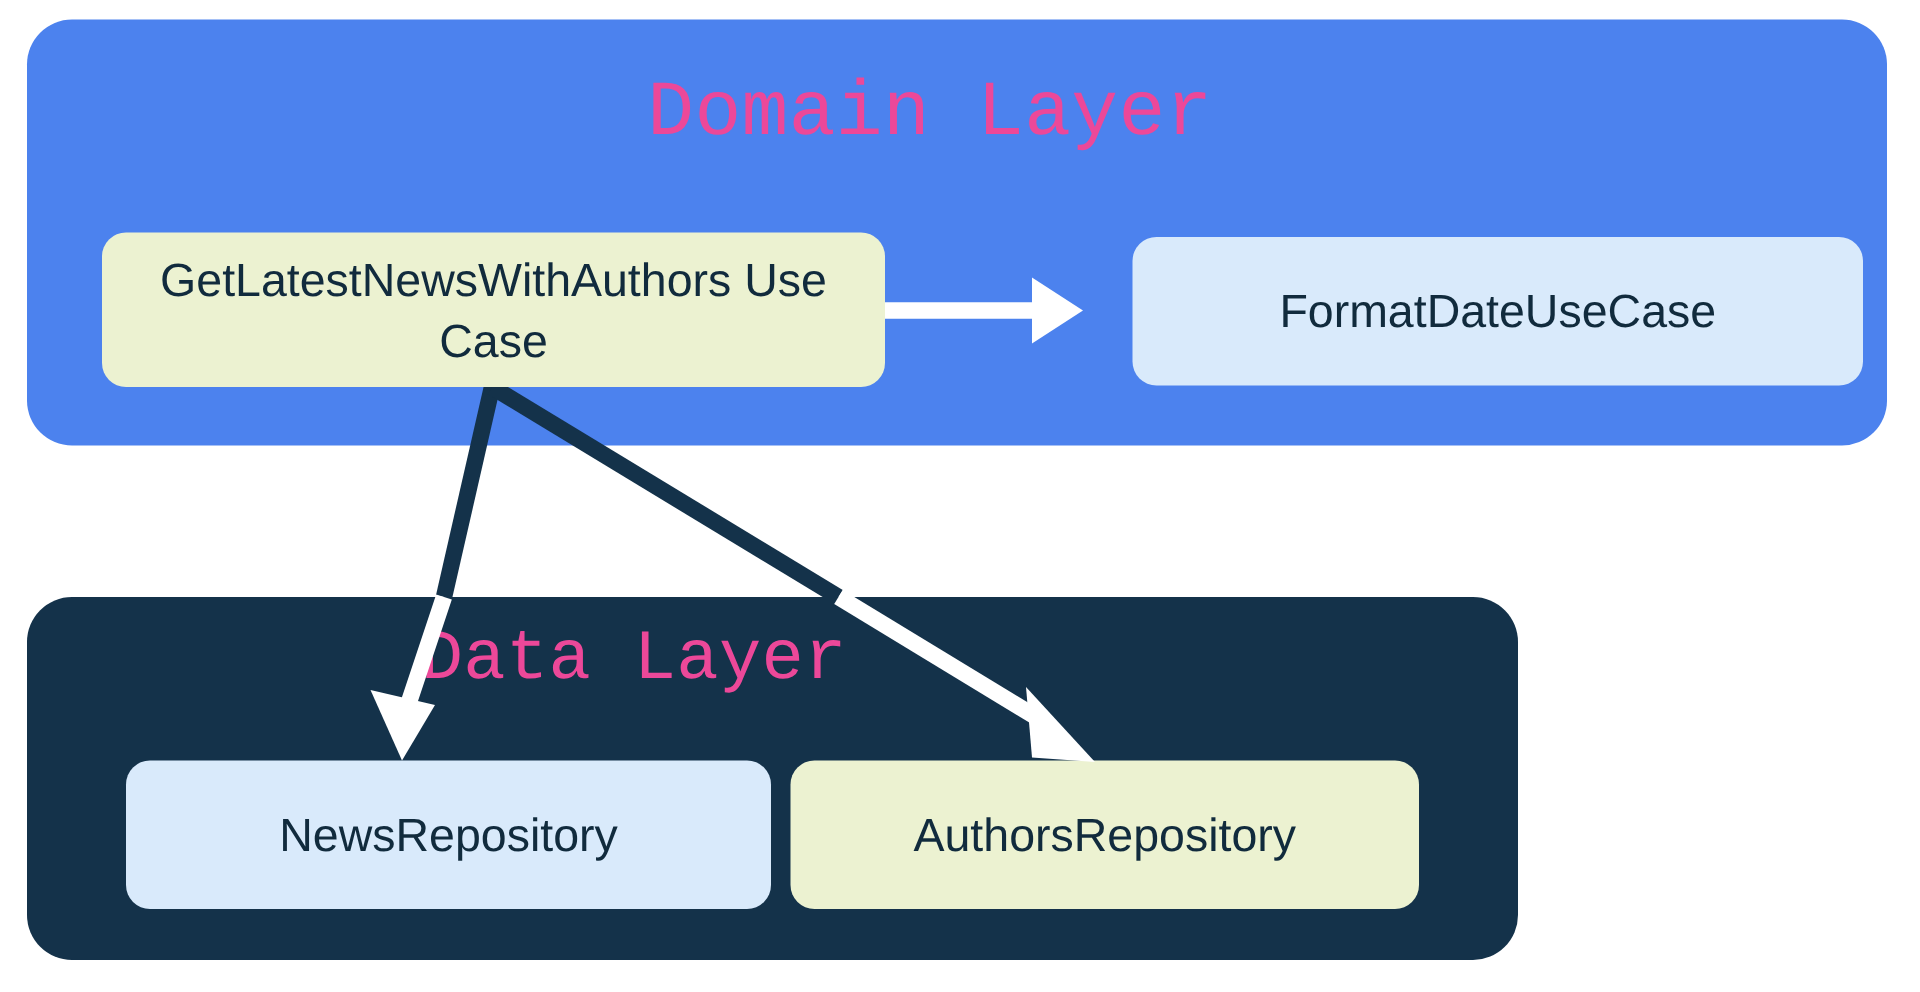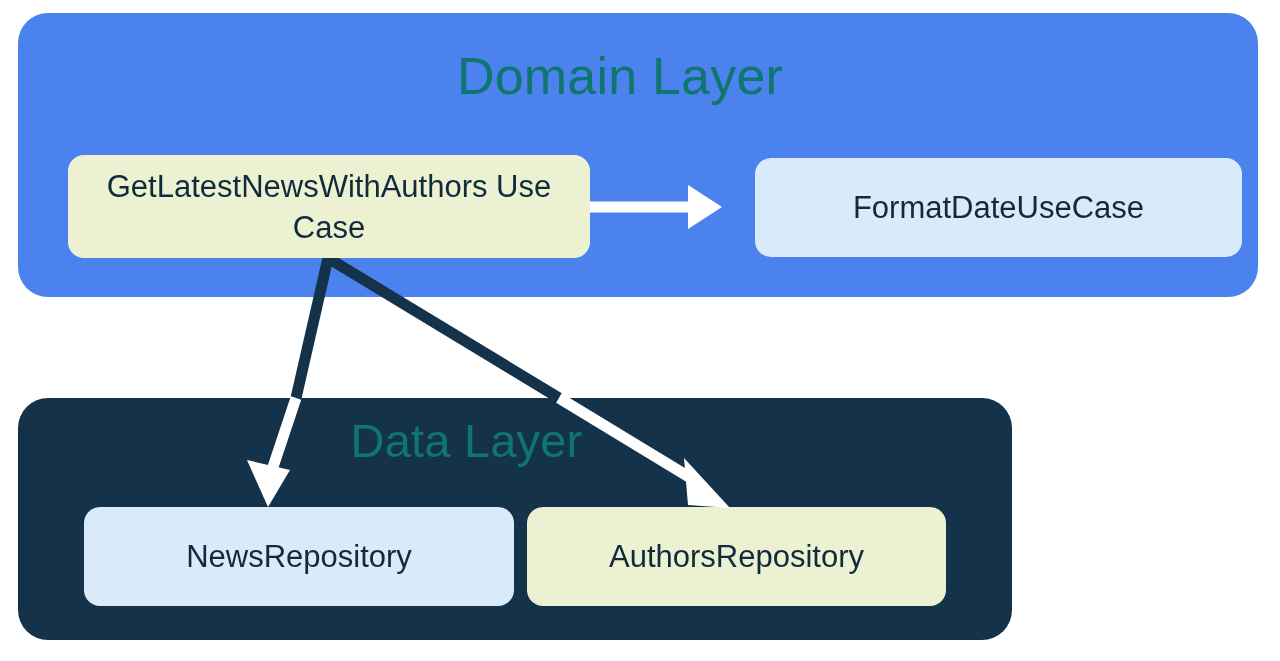--- a/index.html
+++ b/index.html
@@ -36,42 +36,41 @@
     top: 398px;
     width: 994px;
     height: 242px;
     background: #14324a;
     border-radius: 30px;
   }
 
   
   .layer-title {
     position: absolute;
-    color: #0f766e;
+    color: #ec4899;
     font-weight: 400;
     letter-spacing: 0.2px;
     white-space: nowrap;
-    font-family: Liberation Sans, sans-serif;
+    font-family: Liberation Mono, monospace;
   }
   #domain-layer-title {
     left: 0;
     top: 45px;
     width: 1240px;
     text-align: center;
     font-size: 52px;
     line-height: 62px;
   }
   #data-layer-title {
     left: 0;
     top: 413px;
     width: 845px;
     text-align: center;
     font-size: 47px;
     line-height: 56px;
-    margin-left: 44px;
   }
 
   
   .node {
     position: absolute;
     box-sizing: border-box;
     display: flex;
     align-items: center;
     justify-content: center;
     text-align: center;

